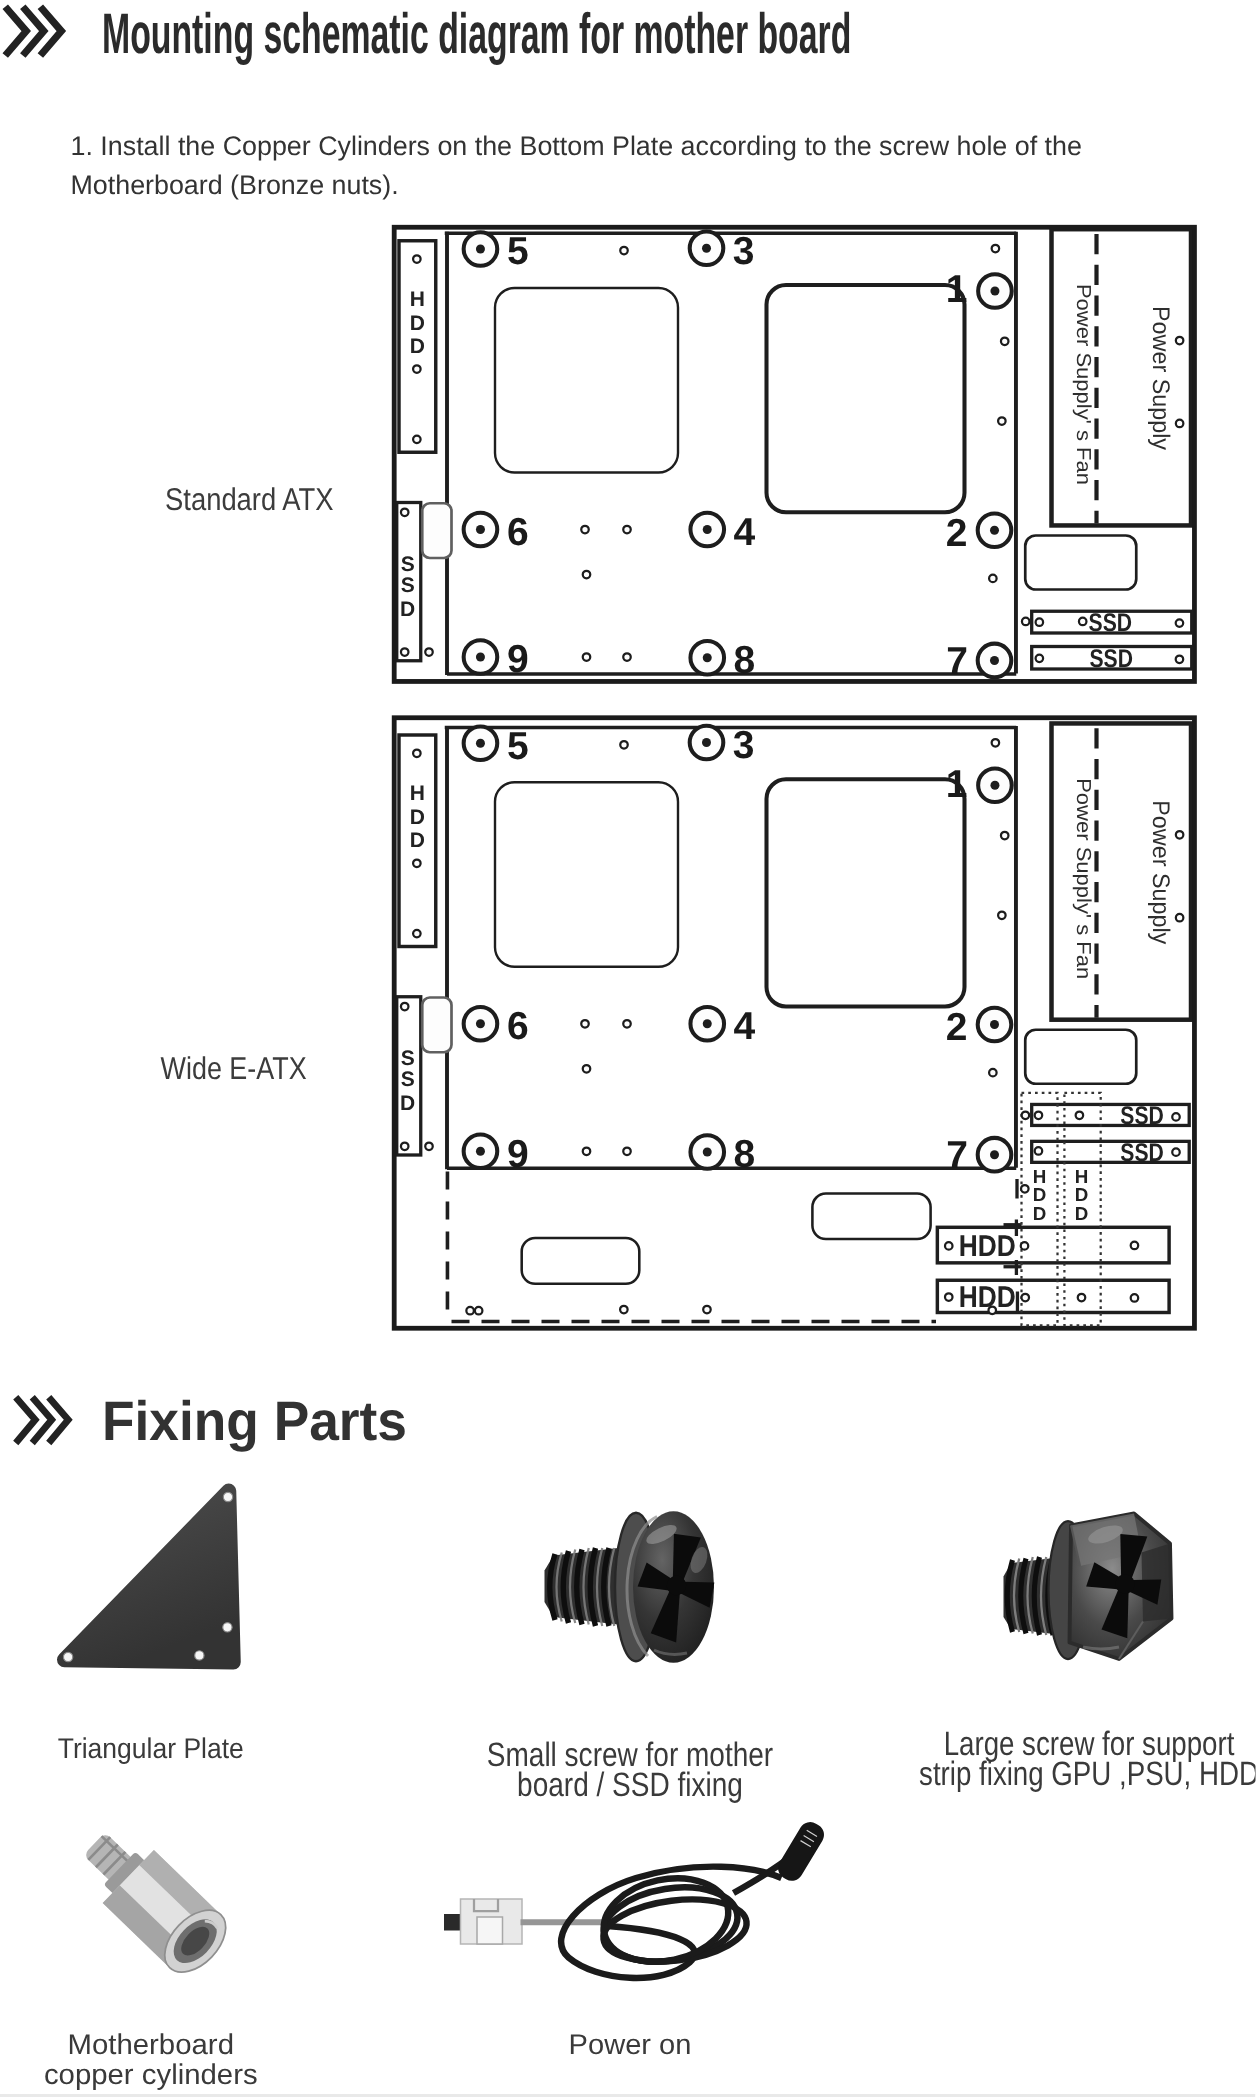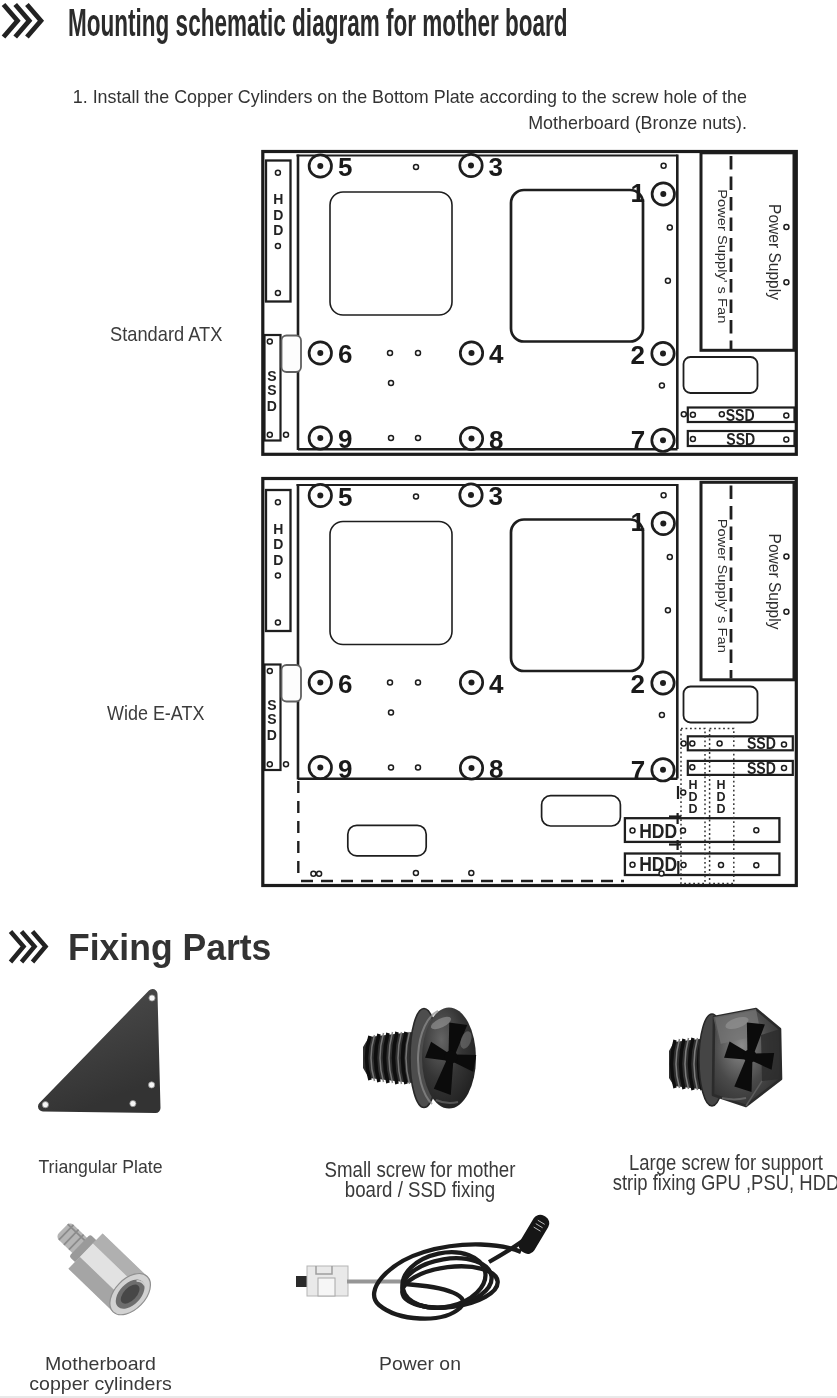--- a/index.html
+++ b/index.html
@@ -1,20 +1,20 @@
 <!DOCTYPE html>
 <html><head>
 <meta charset="utf-8">
 <style>
 html,body{margin:0;padding:0;}
 body{width:837px;height:1398px;position:relative;background:#ffffff;font-family:"Liberation Sans",sans-serif;overflow:hidden;}
 .abs{position:absolute;}
 .title{font-weight:bold;color:#2b2b2b;font-size:38px;line-height:1;white-space:nowrap;transform-origin:0 0;}
 .h2{font-weight:bold;color:#323232;font-size:37px;line-height:1;white-space:nowrap;transform-origin:0 0;}
-.para{font-size:17.9px;color:#333;line-height:26px;text-align:right;}
+.para{font-size:17.9px;color:#333;line-height:26px;}
 .lbl{font-size:21px;color:#3c3c3c;white-space:nowrap;line-height:22px;transform-origin:0 50%;}
 .cap{font-size:19px;color:#3a3a3a;line-height:20.3px;text-align:center;white-space:nowrap;transform-origin:50% 0;transform:scaleX(0.93);}
 .cap2{font-size:22.5px;color:#3a3a3a;line-height:20px;text-align:center;white-space:nowrap;transform-origin:50% 0;}
 svg text{font-family:"Liberation Sans",sans-serif;}
 </style>
 </head>
 <body>
 
 <svg class="abs" style="left:0;top:0" width="60" height="46" viewBox="0 0 60 46">
 <g stroke="#222" stroke-width="4.8" fill="none">

